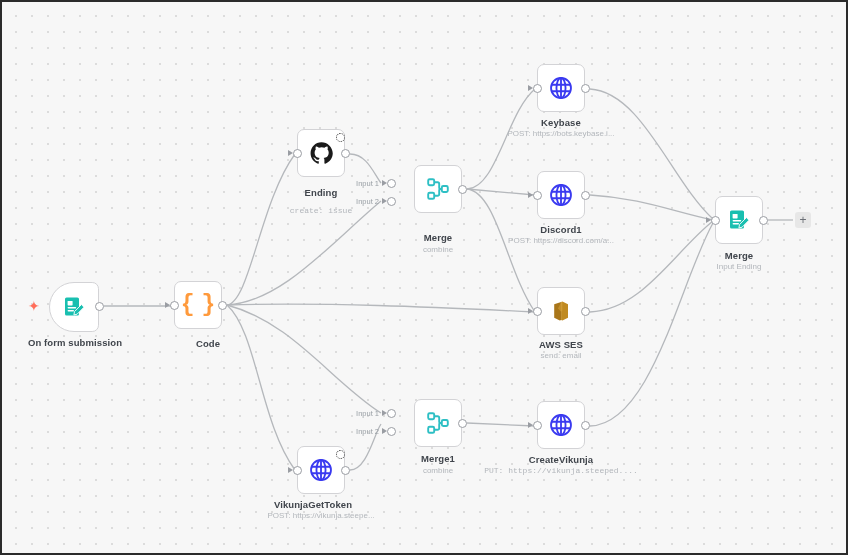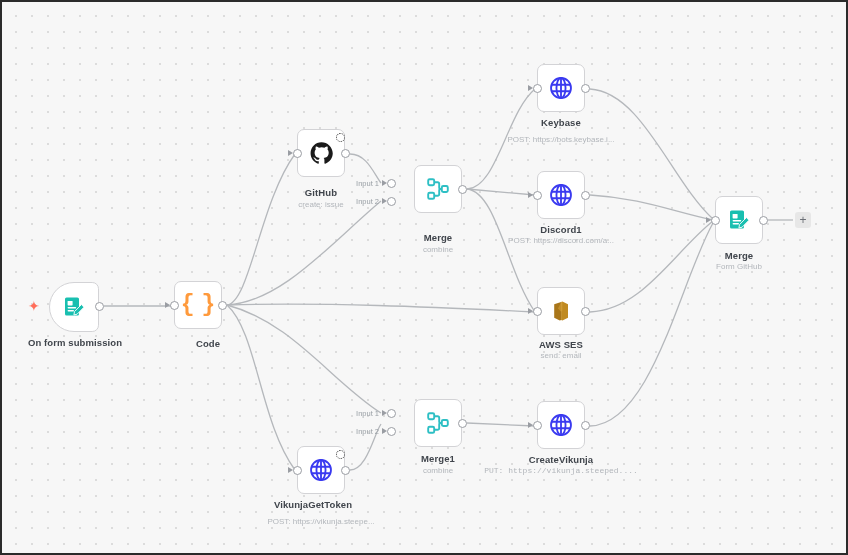--- a/index.html
+++ b/index.html
@@ -187,22 +187,22 @@
   <div class="node">
     <div class="nbox" style="left:295px;top:127px;">
       <svg class="icn" width="25" height="25" viewBox="0 0 24 24">
         <path fill="#1a1a1a" d="M12 1.3C6.2 1.3 1.5 6 1.5 11.8c0 4.6 3 8.6 7.2 10 .5.1.7-.2.7-.5v-1.9c-2.9.6-3.6-1.3-3.6-1.3-.5-1.2-1.2-1.6-1.2-1.6-1-.7.1-.7.1-.7 1.1.1 1.6 1.1 1.6 1.1 1 1.7 2.6 1.2 3.2.9.1-.7.4-1.2.7-1.5-2.3-.3-4.8-1.2-4.8-5.2 0-1.2.4-2.1 1.1-2.9-.1-.3-.5-1.4.1-2.9 0 0 .9-.3 2.9 1.1a10 10 0 0 1 5.3 0c2-1.4 2.9-1.1 2.9-1.1.6 1.5.2 2.6.1 2.9.7.8 1.1 1.7 1.1 2.9 0 4-2.5 4.9-4.8 5.2.4.3.7 1 .7 2v3c0 .3.2.6.8.5 4.2-1.4 7.2-5.4 7.2-10C22.5 6 17.8 1.3 12 1.3z"></path>
       </svg>
     </div>
     <span class="spinner" style="left:334px;top:131px;"></span>
     <span class="arrowin" style="left:286px;top:148px;"></span>
     <span class="port" style="left:291px;top:147px;"></span>
     <span class="port" style="left:339px;top:147px;"></span>
-    <div class="nlabel" style="left:224px;top:185px;">GitHub</div>
-    <div class="nsub" style="left:224px;top:198px;">create: issue</div>
+    <div class="nlabel" style="left:224px;top:185px;">Ending</div>
+    <div class="nsub" style="left:224px;top:204px;font-family:Liberation Mono, monospace;">create: issue</div>
   </div>
 
   <div class="node">
     <div class="nbox" style="left:412px;top:163px;">
       <svg class="icn" width="26" height="26" viewBox="0 0 26 26">
         <g fill="none" stroke="#2dbfc4" stroke-width="1.9">
           <rect x="3.2" y="3.2" width="6" height="6" rx="1.4"></rect>
           <rect x="3.2" y="16.8" width="6" height="6" rx="1.4"></rect>
           <rect x="16.8" y="10" width="6" height="6" rx="1.4"></rect>
           <path d="M9.2 6.2 H12.6 A1.6 1.6 0 0 1 14.2 7.8 V11.4 A1.6 1.6 0 0 0 15.8 13 H16.8"></path>
@@ -228,21 +228,21 @@
           <circle cx="12" cy="12" r="9.2"></circle>
           <ellipse cx="12" cy="12" rx="4.2" ry="9.2"></ellipse>
           <path d="M3.2 9 H20.8 M3.2 15 H20.8 M12 2.8 V21.2"></path>
         </g>
       </svg>
     </div>
     <span class="arrowin" style="left:526px;top:83px;"></span>
     <span class="port" style="left:531px;top:82px;"></span>
     <span class="port" style="left:579px;top:82px;"></span>
     <div class="nlabel" style="left:464px;top:115px;">Keybase</div>
-    <div class="nsub" style="left:464px;top:133px;">POST: https://bots.keybase.i...</div>
+    <div class="nsub" style="left:464px;top:127px;">POST: https://bots.keybase.i...</div>
   </div>
 
   <div class="node">
     <div class="nbox" style="left:535px;top:169px;">
       <svg class="icn" width="26" height="26" viewBox="0 0 24 24">
         <g fill="none" stroke="#3a3af0" stroke-width="1.7">
           <circle cx="12" cy="12" r="9.2"></circle>
           <ellipse cx="12" cy="12" rx="4.2" ry="9.2"></ellipse>
           <path d="M3.2 9 H20.8 M3.2 15 H20.8 M12 2.8 V21.2"></path>
         </g>
@@ -278,21 +278,21 @@
           <ellipse cx="12" cy="12" rx="4.2" ry="9.2"></ellipse>
           <path d="M3.2 9 H20.8 M3.2 15 H20.8 M12 2.8 V21.2"></path>
         </g>
       </svg>
     </div>
     <span class="spinner" style="left:334px;top:448px;"></span>
     <span class="arrowin" style="left:286px;top:465px;"></span>
     <span class="port" style="left:291px;top:464px;"></span>
     <span class="port" style="left:339px;top:464px;"></span>
     <div class="nlabel" style="left:216px;top:497px;">VikunjaGetToken</div>
-    <div class="nsub" style="left:224px;top:509px;margin-top:6px;">POST: https://vikunja.steepe...</div>
+    <div class="nsub" style="left:224px;top:509px;">POST: https://vikunja.steepe...</div>
   </div>
 
   <div class="node">
     <div class="nbox" style="left:412px;top:397px;">
       <svg class="icn" width="26" height="26" viewBox="0 0 26 26">
         <g fill="none" stroke="#2dbfc4" stroke-width="1.9">
           <rect x="3.2" y="3.2" width="6" height="6" rx="1.4"></rect>
           <rect x="3.2" y="16.8" width="6" height="6" rx="1.4"></rect>
           <rect x="16.8" y="10" width="6" height="6" rx="1.4"></rect>
           <path d="M9.2 6.2 H12.6 A1.6 1.6 0 0 1 14.2 7.8 V11.4 A1.6 1.6 0 0 0 15.8 13 H16.8"></path>
@@ -335,18 +335,18 @@
         <rect x="5.6" y="6" width="5" height="4.4" rx="0.6" fill="#ffffff"></rect>
         <rect x="5.6" y="12" width="8.6" height="1.5" rx="0.7" fill="#ffffff"></rect>
         <rect x="5.6" y="15" width="6.4" height="1.5" rx="0.7" fill="#ffffff"></rect>
         <path d="M12.5 16.6 L19.4 9.6 L22 12.2 L15.1 19.2 L11.9 19.9 Z" fill="#19bfb0" stroke="#ffffff" stroke-width="0.9"></path>
       </svg>
     </div>
     <span class="arrowin" style="left:704px;top:215px;"></span>
     <span class="port" style="left:709px;top:214px;"></span>
     <span class="port" style="left:757px;top:214px;"></span>
     <div class="nlabel" style="left:642px;top:248px;">Merge</div>
-    <div class="nsub" style="left:642px;top:260px;">Form GitHub</div>
+    <div class="nsub" style="left:642px;top:260px;">Input Ending</div>
   </div>
 
   <div class="plusbtn" style="left:793px;top:210px;">+</div>
 
 </div>
 
 </body></html>

